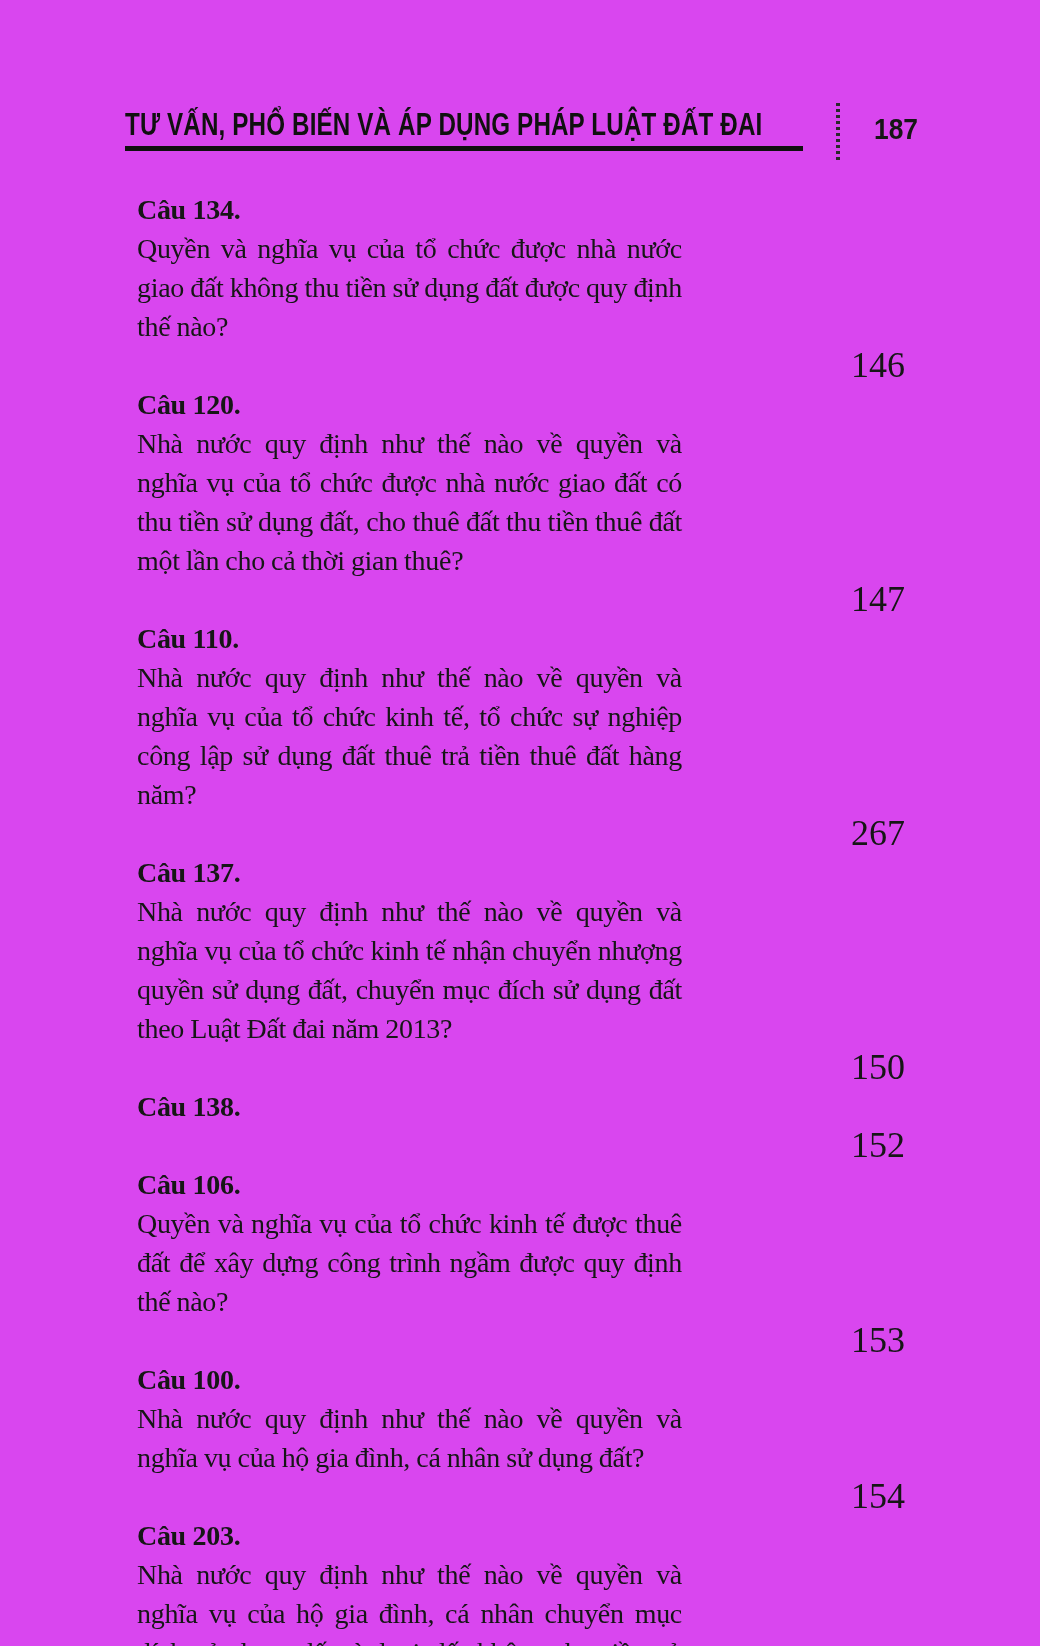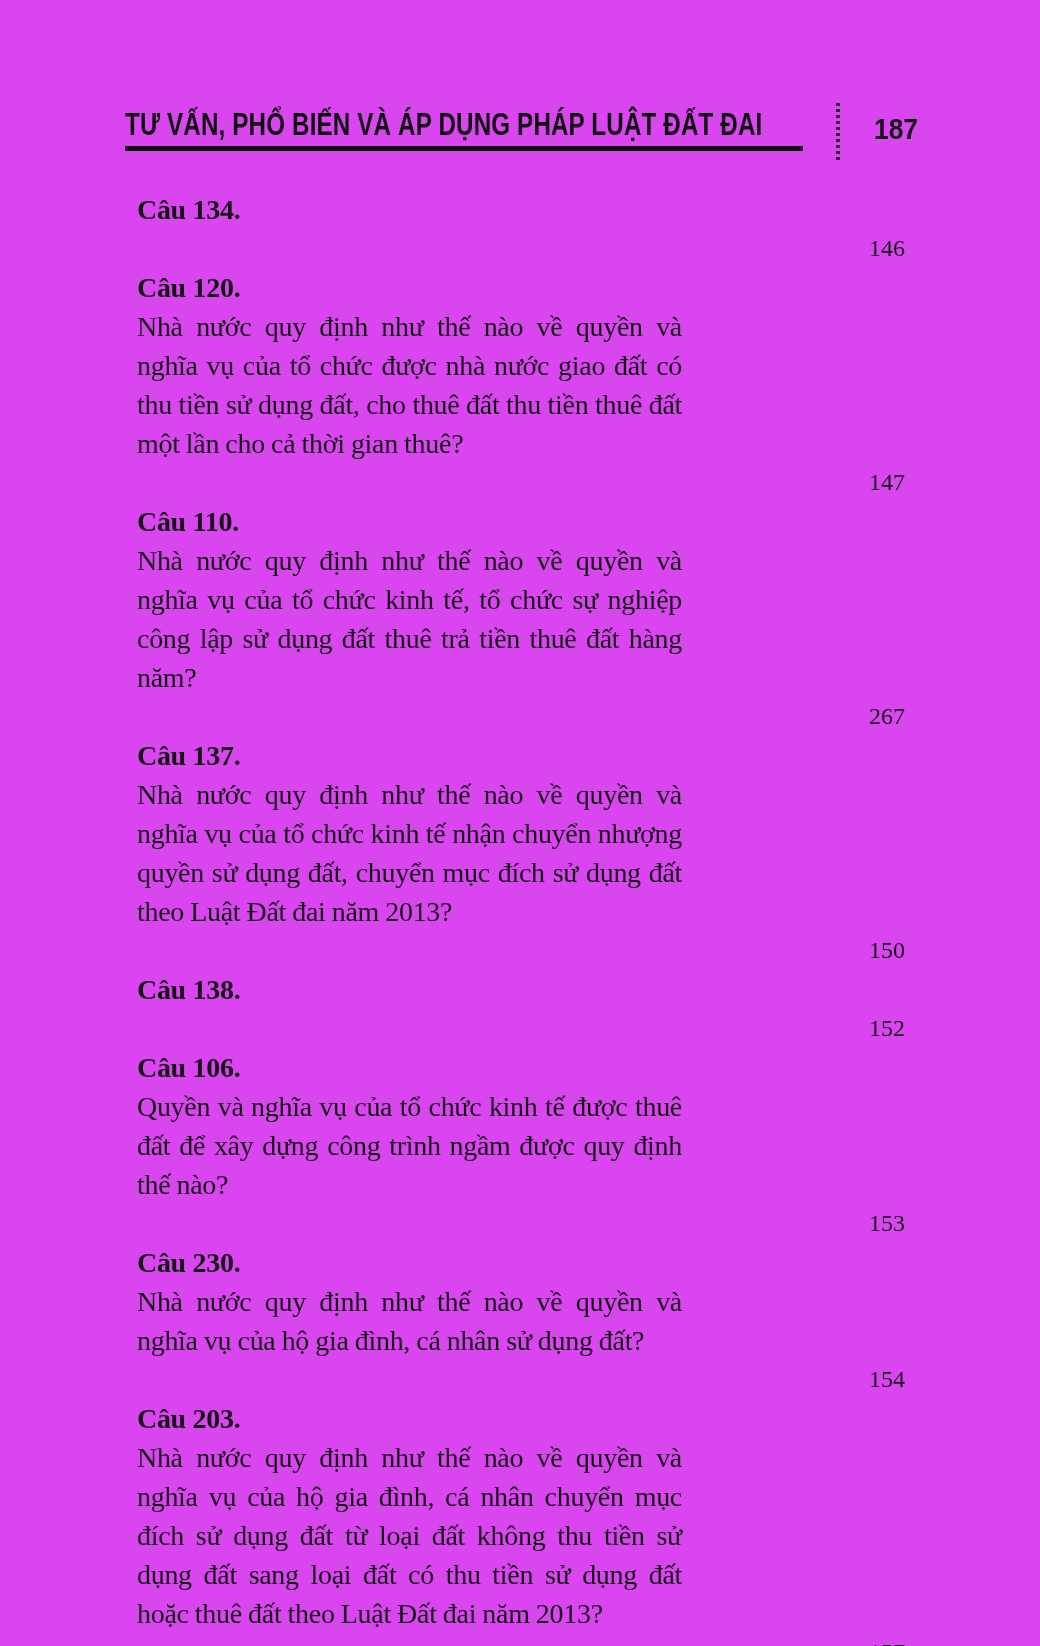--- a/index.html
+++ b/index.html
@@ -88,39 +88,40 @@
     width: 545px;
     flex-shrink: 0;
     text-align: justify;
     letter-spacing: -0.3px;
     word-spacing: -0.5px;
   }
   .toc-page {
     flex: 1;
     align-self: flex-end;
     text-align: right;
-    font-size: 24px;
+    font-size: 36px;
   }
 </style>
 </head>
 <body>
 
 <div class="page">
 
   <div class="running-header">
     <span class="header-title">TƯ VẤN, PHỔ BIẾN VÀ ÁP DỤNG PHÁP LUẬT ĐẤT ĐAI</span>
     <div class="header-rule"></div>
     <div class="dotted-ornament"></div>
     <div class="folio">187</div>
   </div>
 
   <div class="toc">
 
     <div class="toc-entry">
       <span class="toc-label">Câu 134.</span>
+      <span class="toc-question">Quyền và nghĩa vụ của tổ chức được nhà nước giao đất không thu tiền sử dụng đất được quy định thế nào?</span>
       <span class="toc-page">146</span>
     </div>
 
     <div class="toc-entry">
       <span class="toc-label">Câu 120.</span>
       <span class="toc-question">Nhà nước quy định như thế nào về quyền và nghĩa vụ của tổ chức được nhà nước giao đất có thu tiền sử dụng đất, cho thuê đất thu tiền thuê đất một lần cho cả thời gian thuê?</span>
       <span class="toc-page">147</span>
     </div>
 
     <div class="toc-entry">
@@ -140,21 +141,21 @@
       <span class="toc-page">152</span>
     </div>
 
     <div class="toc-entry">
       <span class="toc-label">Câu 106.</span>
       <span class="toc-question">Quyền và nghĩa vụ của tổ chức kinh tế được thuê đất để xây dựng công trình ngầm được quy định thế nào?</span>
       <span class="toc-page">153</span>
     </div>
 
     <div class="toc-entry">
-      <span class="toc-label">Câu 230.</span>
+      <span class="toc-label">Câu 100.</span>
       <span class="toc-question">Nhà nước quy định như thế nào về quyền và nghĩa vụ của hộ gia đình, cá nhân sử dụng đất?</span>
       <span class="toc-page">154</span>
     </div>
 
     <div class="toc-entry">
       <span class="toc-label">Câu 203.</span>
       <span class="toc-question">Nhà nước quy định như thế nào về quyền và nghĩa vụ của hộ gia đình, cá nhân chuyển mục đích sử dụng đất từ loại đất không thu tiền sử dụng đất sang loại đất có thu tiền sử dụng đất hoặc thuê đất theo Luật Đất đai năm 2013?</span>
       <span class="toc-page">157</span>
     </div>
 

